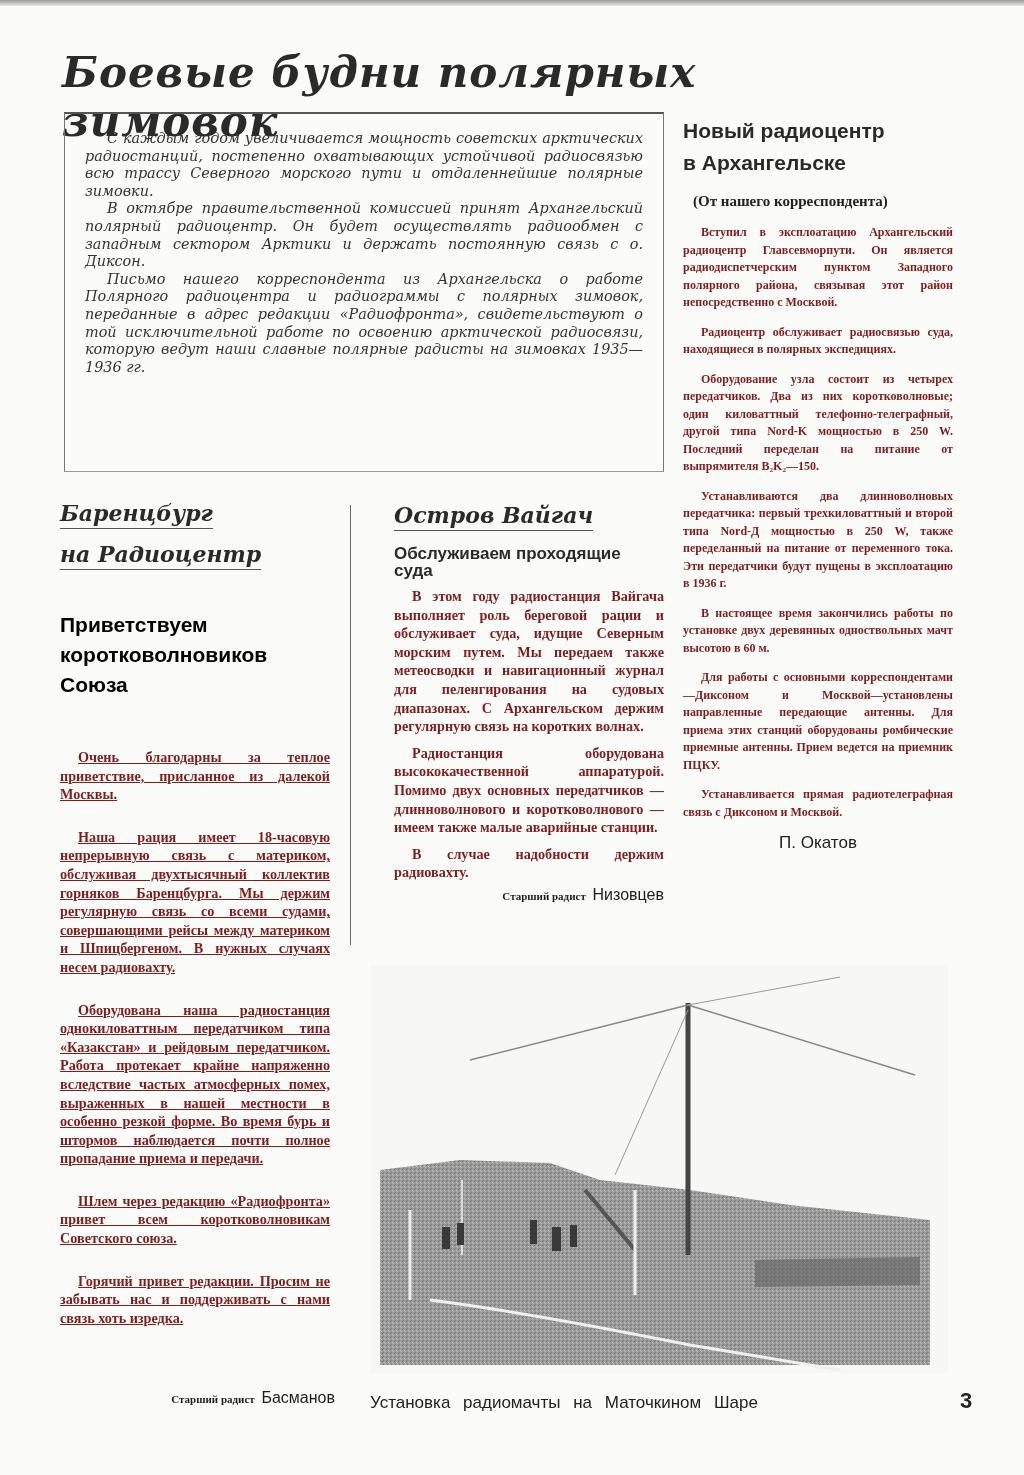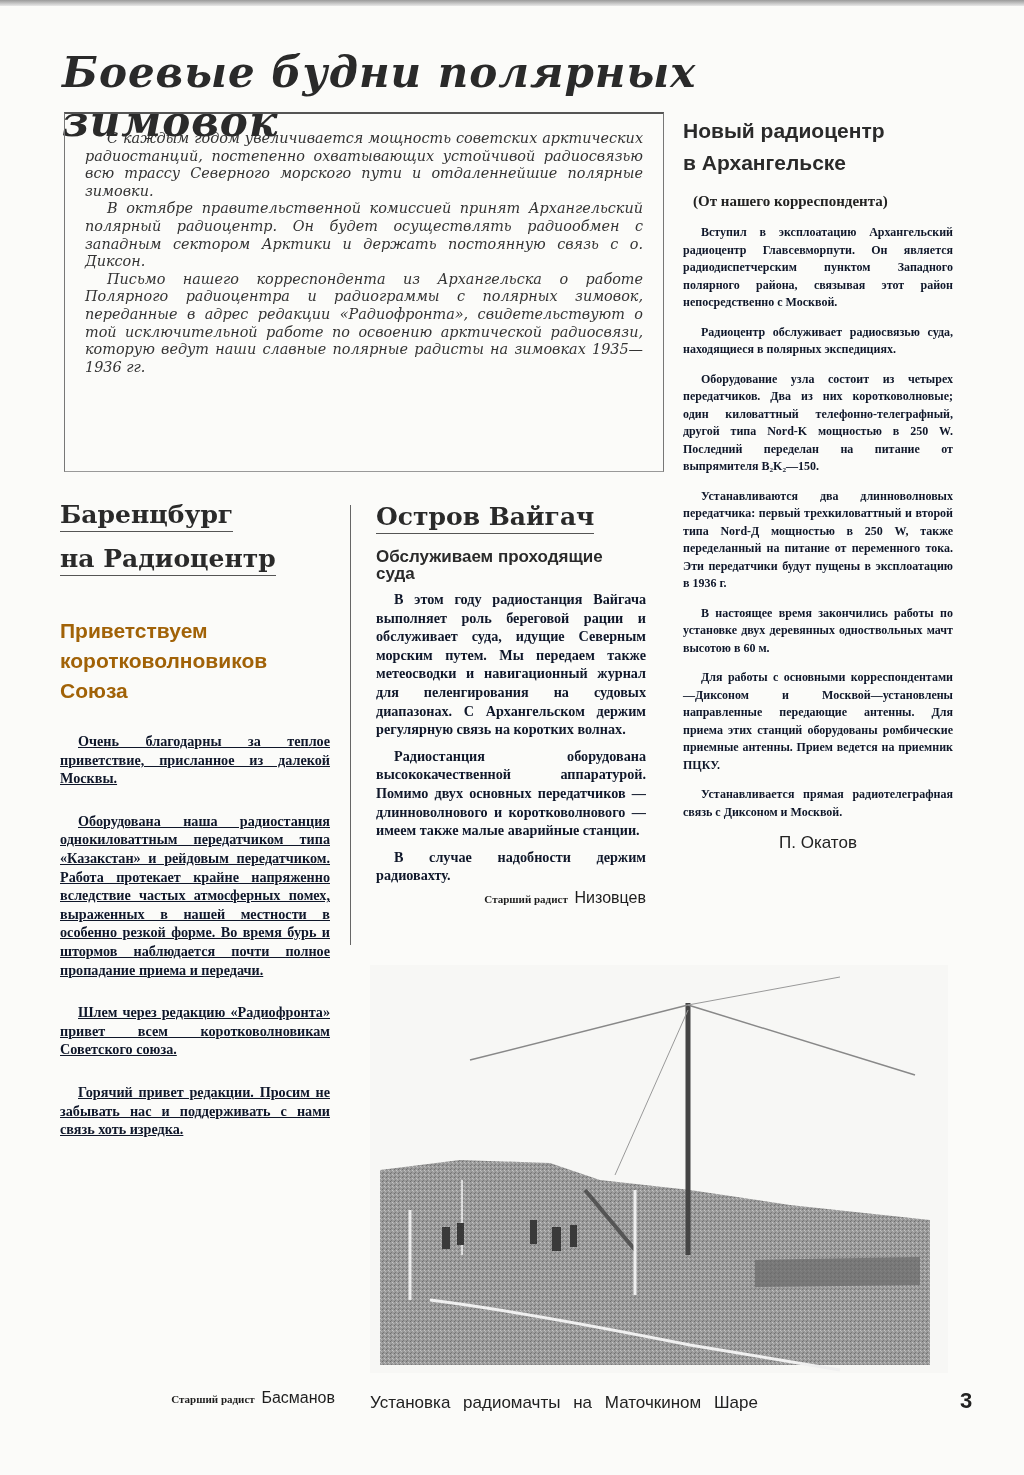--- a/index.html
+++ b/index.html
@@ -43,21 +43,21 @@
       color: #333;
     }
     .serif-body p {
       margin: 8px 0 14px 0;
       font-family: "Liberation Serif", serif;
       font-weight: bold;
       font-size: 14.2px;
       line-height: 18.6px;
       text-align: justify;
       text-indent: 18px;
-      color: #0f172a;
+      color: #7f1d1d;
     }
     .right-col { left: 683px; top: 115px; width: 270px; }
     .right-col .h {
       font-family: "Liberation Sans", sans-serif;
       font-weight: bold; font-size: 21px; line-height: 32px;
       color: #2a2a2a; margin: 0;
     }
     .right-col .sub {
       font-family: "Liberation Serif", serif;
       font-weight: bold; font-size: 15px;
@@ -65,37 +65,37 @@
     }
     .right-col.serif-body p { font-size: 12px; line-height: 17.5px; margin-bottom: 12px; }
     .signature {
       font-family: "Liberation Sans", sans-serif;
       font-size: 17px; text-align: center; color: #222;
       margin-top: 6px;
     }
     .left-col { left: 60px; top: 500px; width: 270px; }
     .rubric {
       font-family: "DejaVu Serif", serif;
-      font-weight: bold;
-      font-size: 25px; color: #2a2a2a;
+      font-style: italic; font-weight: bold;
+      font-size: 22px; color: #2a2a2a;
       display: inline-block;
       border-bottom: 1px solid #555;
       padding-bottom: 2px; margin-bottom: 12px;
     }
     .left-col .h {
       font-family: "Liberation Sans", sans-serif;
       font-weight: bold; font-size: 21px; line-height: 30px;
-      margin: 28px 0 26px 0; color: #a16207;
+      margin: 28px 0 48px 0; color: #000000;
     }
     .left-col.serif-body p { margin-bottom: 24px; text-decoration: underline; }
     .col-divider {
       left: 350px; top: 505px; width: 1px; height: 440px;
       background: #666;
     }
-    .mid-col { left: 376px; top: 502px; width: 270px; }
+    .mid-col { left: 394px; top: 502px; width: 270px; }
     .mid-col .h {
       font-family: "Liberation Sans", sans-serif;
       font-weight: bold; font-size: 17px; line-height: 17px;
       margin: 2px 0 6px 0; color: #2a2a2a;
     }
     .mid-col.serif-body p { margin-bottom: 0; }
     .byline {
       text-align: right;
       font-family: "Liberation Serif", serif;
       font-weight: bold; font-size: 11px;
@@ -146,20 +146,21 @@
   <p>Для работы с основными корреспондентами—Диксоном и Москвой—установлены направленные передающие антенны. Для приема этих станций оборудованы ромбические приемные антенны. Прием ведется на приемник ПЦКУ.</p>
   <p>Устанавливается прямая радиотелеграфная связь с Диксоном и Москвой.</p>
   <div class="signature">П. Окатов</div>
 </div>
 
 <div class="abs left-col serif-body">
   <div><span class="rubric">Баренцбург</span></div>
   <div><span class="rubric">на Радиоцентр</span></div>
   <div class="h">Приветствуем коротковолновиков Союза</div>
   <p>Очень благодарны за теплое приветствие, присланное из далекой Москвы.</p>
+  <p>Наша рация имеет 18-часовую непрерывную связь с материком, обслуживая двухтысячный коллектив горняков Баренцбурга. Мы держим регулярную связь со всеми судами, совершающими рейсы между материком и Шпицбергеном. В нужных случаях несем радиовахту.</p>
   <p>Оборудована наша радиостанция однокиловаттным передатчиком типа «Казакстан» и рейдовым передатчиком. Работа протекает крайне напряженно вследствие частых атмосферных помех, выраженных в нашей местности в особенно резкой форме. Во время бурь и штормов наблюдается почти полное пропадание приема и передачи.</p>
   <p>Шлем через редакцию «Радиофронта» привет всем коротковолновикам Советского союза.</p>
   <p>Горячий привет редакции. Просим не забывать нас и поддерживать с нами связь хоть изредка.</p>
 </div>
 <div class="abs left-sig byline">
   <span>Старший радист</span>
   <span class="name">Басманов</span>
 </div>
 
 <div class="abs col-divider"></div>

